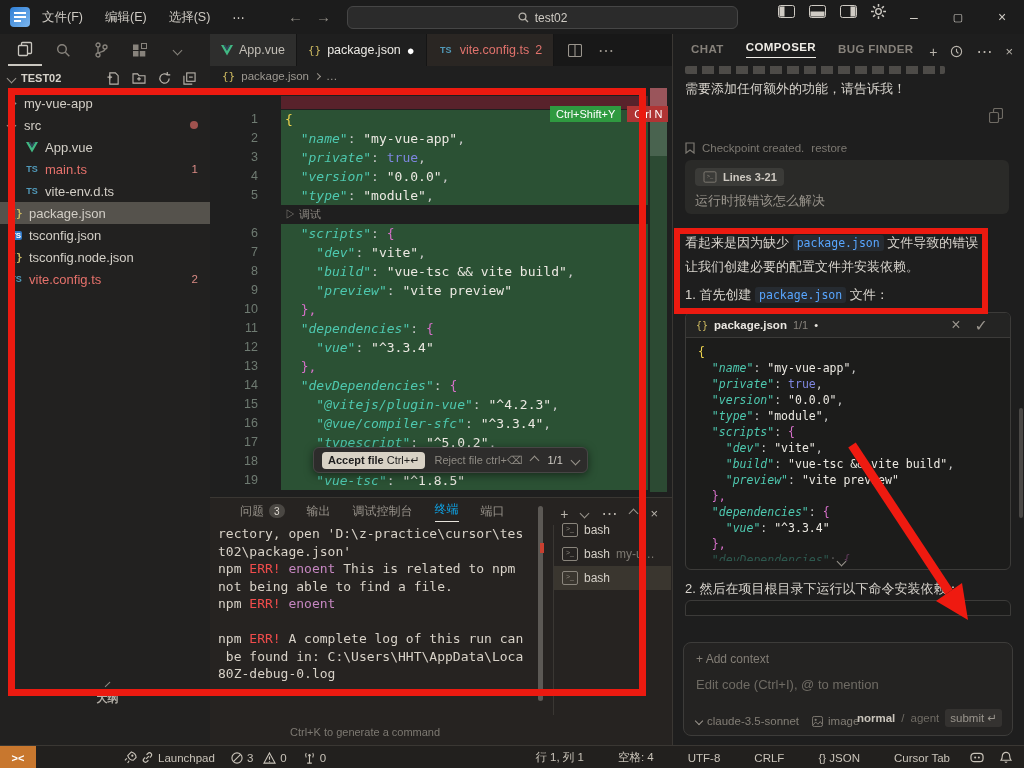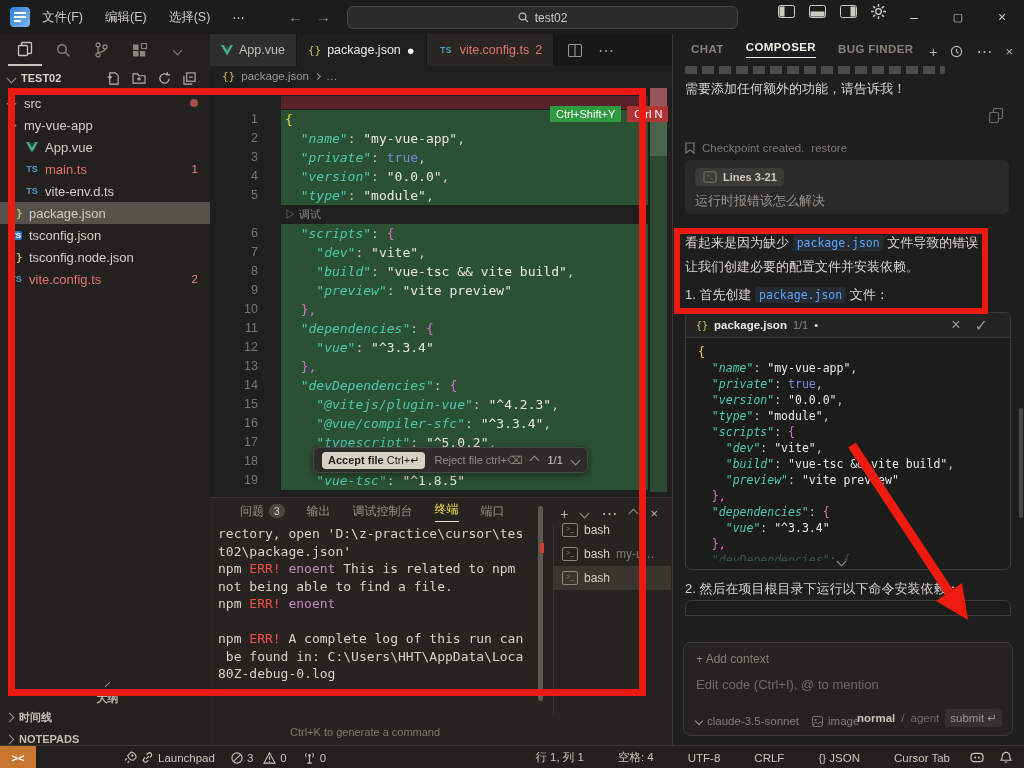--- a/index.html
+++ b/index.html
@@ -43,21 +43,21 @@
   .code-row{height:19px;line-height:19px;white-space:pre;font-family:"DejaVu Sans Mono",monospace;font-size:13px;padding-left:4px;}
   .added{background:#2b5134;}
   .del-band{position:absolute;left:71px;top:10px;width:367px;height:13px;background:#58222b;}
   .tk-k{color:#4ec9b0;font-style:italic;} .tk-s{color:#ece9e2;} .tk-p{color:#c8c8c8;}
   .tk-b{color:#7e86e0;} .tk-y{color:#efd44e;} .tk-m{color:#d670c9;}
   .kbd-badge{height:16px;border-radius:0;color:#fff;font-size:11px;display:flex;align-items:center;padding:0 6px;}
   #minimap{position:absolute;left:440px;top:2px;width:17px;height:404px;background:#2c4a33;}
   
   #panel{left:210px;top:497px;width:462px;height:248px;background:#262321;border-top:1px solid #3a3733;}
   .ptab{font-size:12px;color:#97928a;margin-right:22px;display:flex;align-items:center;gap:5px;}
-  .ptab.on{color:#fde047;border-bottom:1px solid #e8e4dd;padding-bottom:3px;}
+  .ptab.on{color:#0ea5e9;border-bottom:1px solid #e8e4dd;padding-bottom:3px;}
   .pbadge{background:#4a4743;color:#dcd7cf;border-radius:8px;font-size:10px;padding:0 5px;height:14px;display:flex;align-items:center;}
   .t-row{height:17.5px;line-height:17.5px;white-space:pre;font-family:"DejaVu Sans Mono",monospace;font-size:13px;}
   .tt-w{color:#d8d2c8;} .tt-e{color:#f14c4c;} .tt-n{color:#c586c0;}
   .sess{height:24px;display:flex;align-items:center;gap:6px;padding-left:8px;font-size:12px;color:#d5d0c8;}
   .term-glyph{width:14px;height:12px;border:1px solid #8a857c;border-radius:2px;font-size:7px;line-height:10px;text-align:center;color:#8a857c;}
   
   #rightpanel{left:672px;top:34px;width:352px;height:711px;background:#1e1e1e;border-left:1px solid #3a3733;}
   .ctab{font-size:11.5px;font-weight:bold;color:#87827b;letter-spacing:.4px;}
   .ctab.on{color:#f0ede7;border-bottom:1px solid #f0ede7;padding-bottom:4px;}
   .msg{font-size:13px;color:#d8d4cd;}
@@ -182,27 +182,27 @@
           </svg>
         <svg width="13" height="13" viewBox="0 0 14 14">
             <rect x="4" y="1" width="9" height="9" fill="none" stroke="#b9b4ac" stroke-width="1.2"></rect>
             <path d="M1 4v9h9" fill="none" stroke="#b9b4ac" stroke-width="1.2"></path>
             <path d="M6.5 5.5h4" stroke="#b9b4ac" stroke-width="1.2"></path>
           </svg>
       </div>
     </div>
     <div id="explorer-rows" style="margin-top:2px;">
         <div class="xrow" style="padding-left: 8px;">
+          <span class="cv cv-r" style="margin-right: 4px;"></span>
+          <span class="lbl">my-vue-app</span>
+        </div>
+        <div class="xrow" style="padding-left: 8px;">
           <span class="cv cv-d" style="margin-right: 4px;"></span>
           <span class="lbl">src</span>
           <span class="dot-mod"></span>
-        </div>
-        <div class="xrow" style="padding-left: 8px;">
-          <span class="cv cv-r" style="margin-right: 4px;"></span>
-          <span class="lbl">my-vue-app</span>
         </div>
         <div class="xrow" style="padding-left: 24px;">
           <span class="fico">
             <svg width="12" height="11" viewBox="0 0 12 11">
               <path d="M0 0h2.6L6 5.6 9.4 0H12L6 10.6z" fill="#41b883"></path>
               <path d="M2.6 0h1.9L6 2.6 7.5 0h1.9L6 6z" fill="#2f4858"></path>
             </svg>
           </span>
           <span class="lbl">App.vue</span>
         </div>
@@ -232,30 +232,20 @@
         <div class="xrow" style="padding-left: 8px;">
           <span class="fico ts-txt">TS</span>
           <span class="lbl err">vite.config.ts</span>
           <span class="badge-n">2</span>
         </div>
       </div>
     <div class="abs" style="left:0;top:650px;width:209px;">
       <div class="sec-h" style="opacity:.9;flex-direction:column;">
           <span class="cv cv-r"></span>
           <span>大纲</span>
-        </div>
-    </div>
-    <div class="abs" style="left:0;top:672px;width:209px;">
-      <div class="sec-h">
-          <span class="cv cv-r"></span>
-          <span>时间线</span>
-        </div>
-      <div class="sec-h">
-          <span class="cv cv-r"></span>
-          <span>NOTEPADS</span>
         </div>
     </div>
   </div>
 
   <div id="tabbar" class="abs">
     <div class="tab" style="background:#2e2e2d;color:#c3bfb7;">
       <svg width="12" height="11" viewBox="0 0 12 11">
           <path d="M0 0h2.6L6 5.6 9.4 0H12L6 10.6z" fill="#41b883"></path>
           <path d="M2.6 0h1.9L6 2.6 7.5 0h1.9L6 6z" fill="#2f4858"></path>
         </svg>

